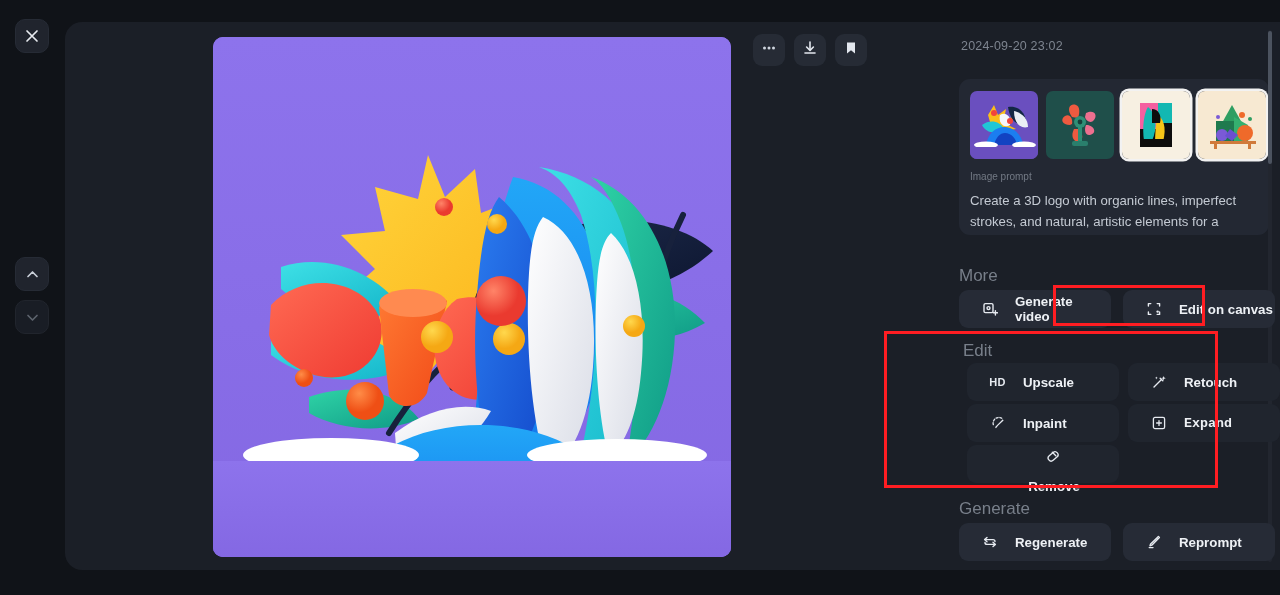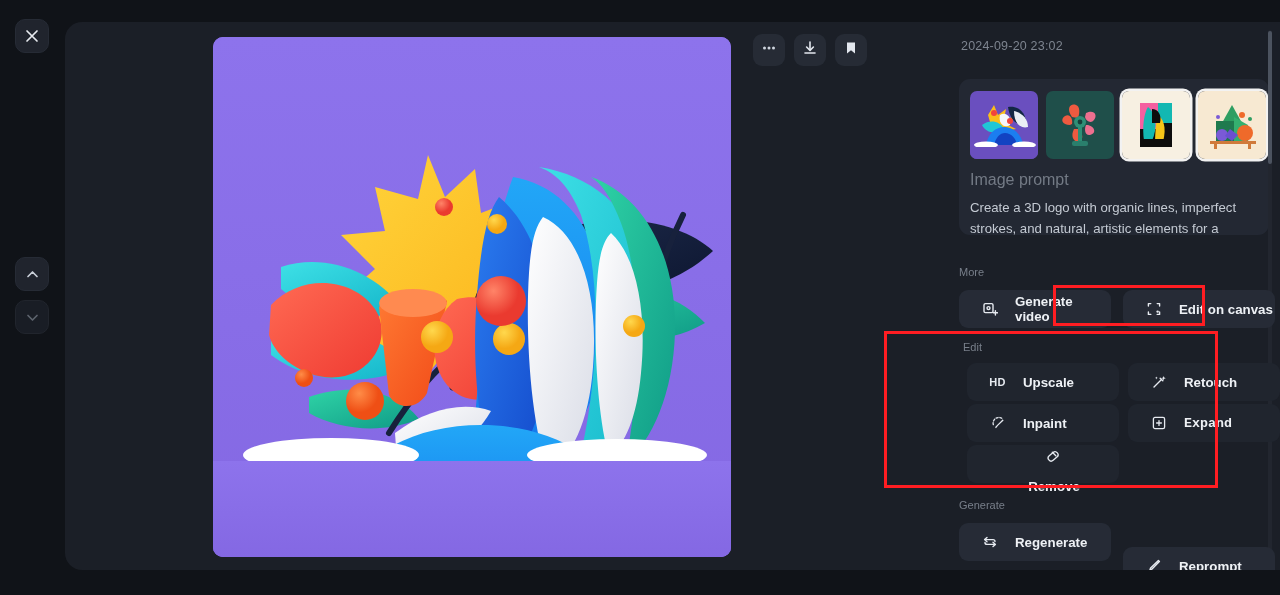--- a/index.html
+++ b/index.html
@@ -93,21 +93,21 @@
     width: 68px; height: 68px;
     border-radius: 7px;
     overflow: hidden;
     position: relative;
     cursor: pointer;
     flex: 0 0 auto;
   }
   .thumb.selected { box-shadow: 0 0 0 2.5px #f2f2f2; }
   #prompt-label {
     margin-top: 12px;
-    font-size: 16px; color: #737a85;
+    font-size: 10px; color: #737a85;
   }
   #prompt-text {
     margin-top: 8px;
     font-size: 13.2px; line-height: 21px;
     color: #c4cad3;
     max-height: 44px; overflow: hidden;
   }
 
   
   #scroll-track {
@@ -118,21 +118,21 @@
   #scroll-thumb {
     position: absolute; left: 385px; top: 9px;
     width: 4px; height: 133px;
     background: #4c535f; border-radius: 2px;
     cursor: pointer;
   }
 
   
   .sec-title {
     position: absolute; left: 76px;
-    font-size: 11px; color: #787f8a;
+    font-size: 17px; color: #787f8a;
   }
   #more-title { top: 244px; }
   #edit-title { top: 319px; left: 80px; }
   #gen-title  { top: 477px; }
 
   
   .act-btn {
     position: absolute;
     height: 38px;
     border-radius: 9px;
@@ -150,21 +150,21 @@
   #btn-generate-video { left: 76px;  top: 268px; width: 152px; }
   #btn-edit-canvas    { left: 240px; top: 268px; width: 152px; }
 
   #btn-upscale { left: 84px;  top: 341px; width: 152px; }
   #btn-retouch { left: 245px; top: 341px; width: 152px; }
   #btn-inpaint { left: 84px;  top: 382px; width: 152px; }
   #btn-expand  { left: 245px; top: 382px; width: 152px; font-family: Liberation Mono, monospace; }
   #btn-remove  { left: 84px;  top: 423px; width: 152px; flex-direction: column; }
 
   #btn-regenerate { left: 76px;  top: 501px; width: 152px; }
-  #btn-reprompt   { left: 240px; top: 501px; width: 152px; margin-top: 24px; }
+  #btn-reprompt   { left: 240px; top: 501px; width: 152px; }
 
   .hd-badge { font-size: 11px; font-weight: bold; letter-spacing: .3px; color:#e6eaf0; width:17px;}
 
   
   .redbox {
     position: absolute;
     border: 3px solid #ff1d22;
     pointer-events: none;
   }
   #redbox-canvas { left: 1053px; top: 285px; width: 152px; height: 41px; }

